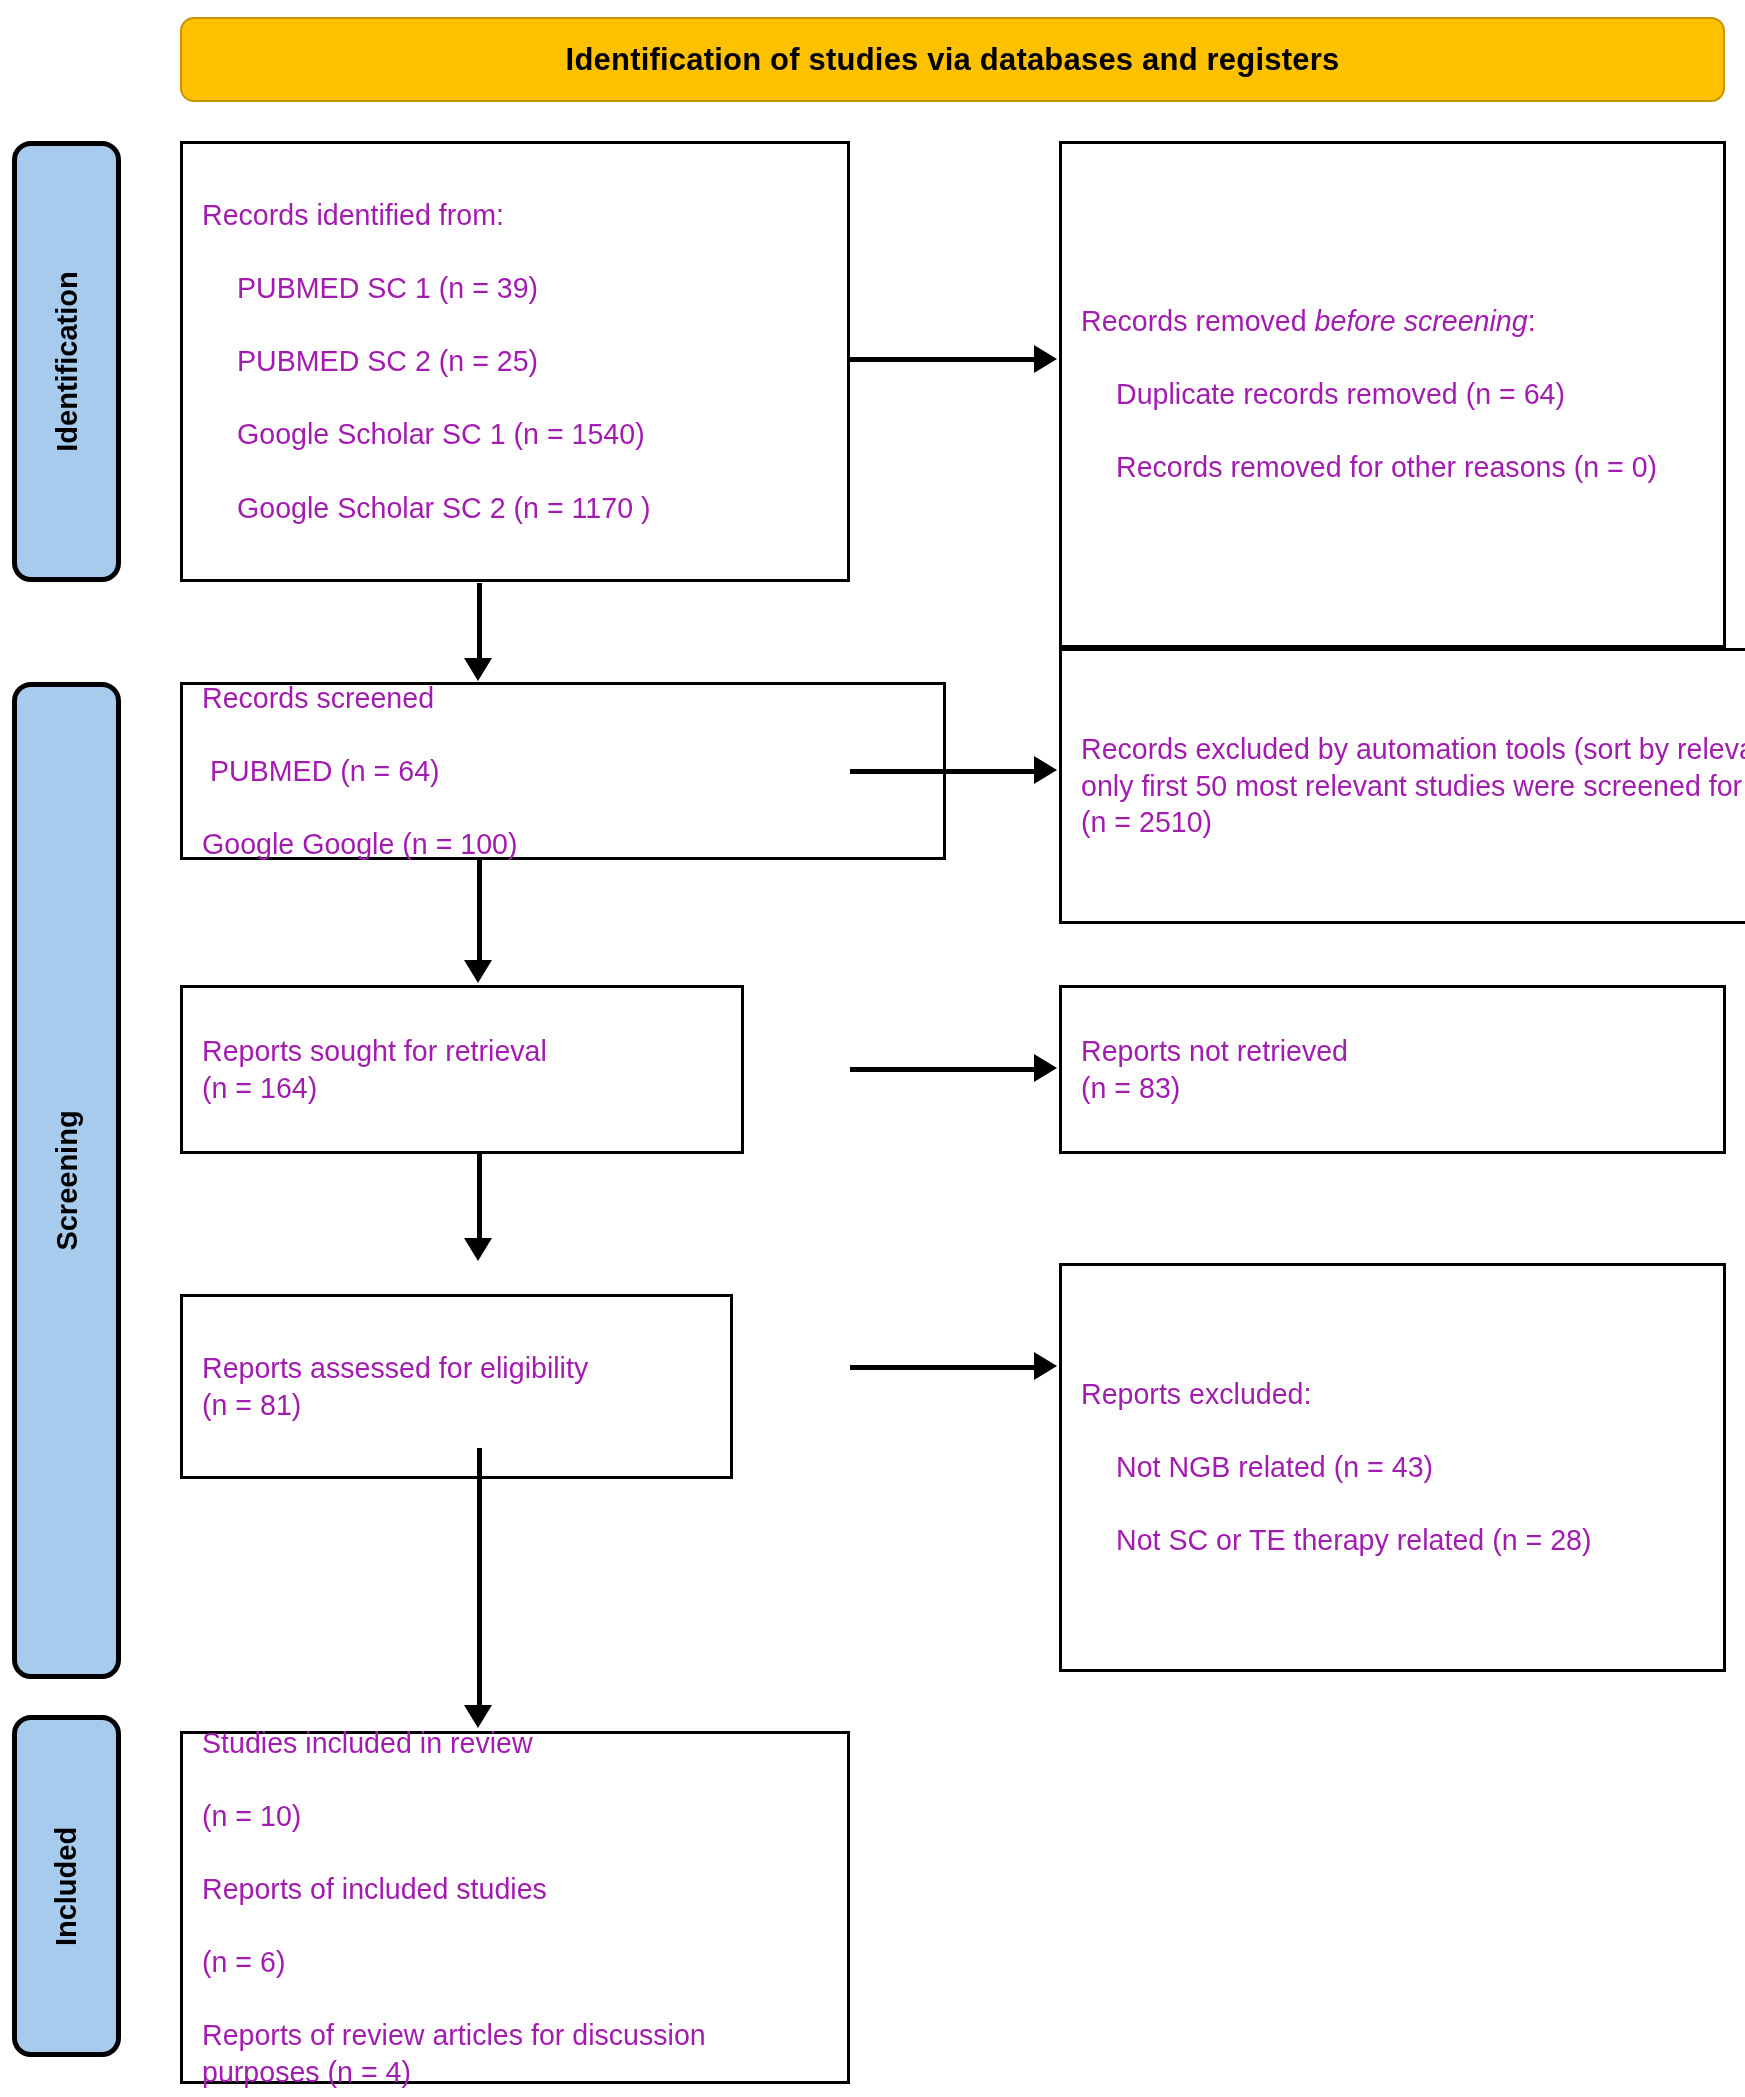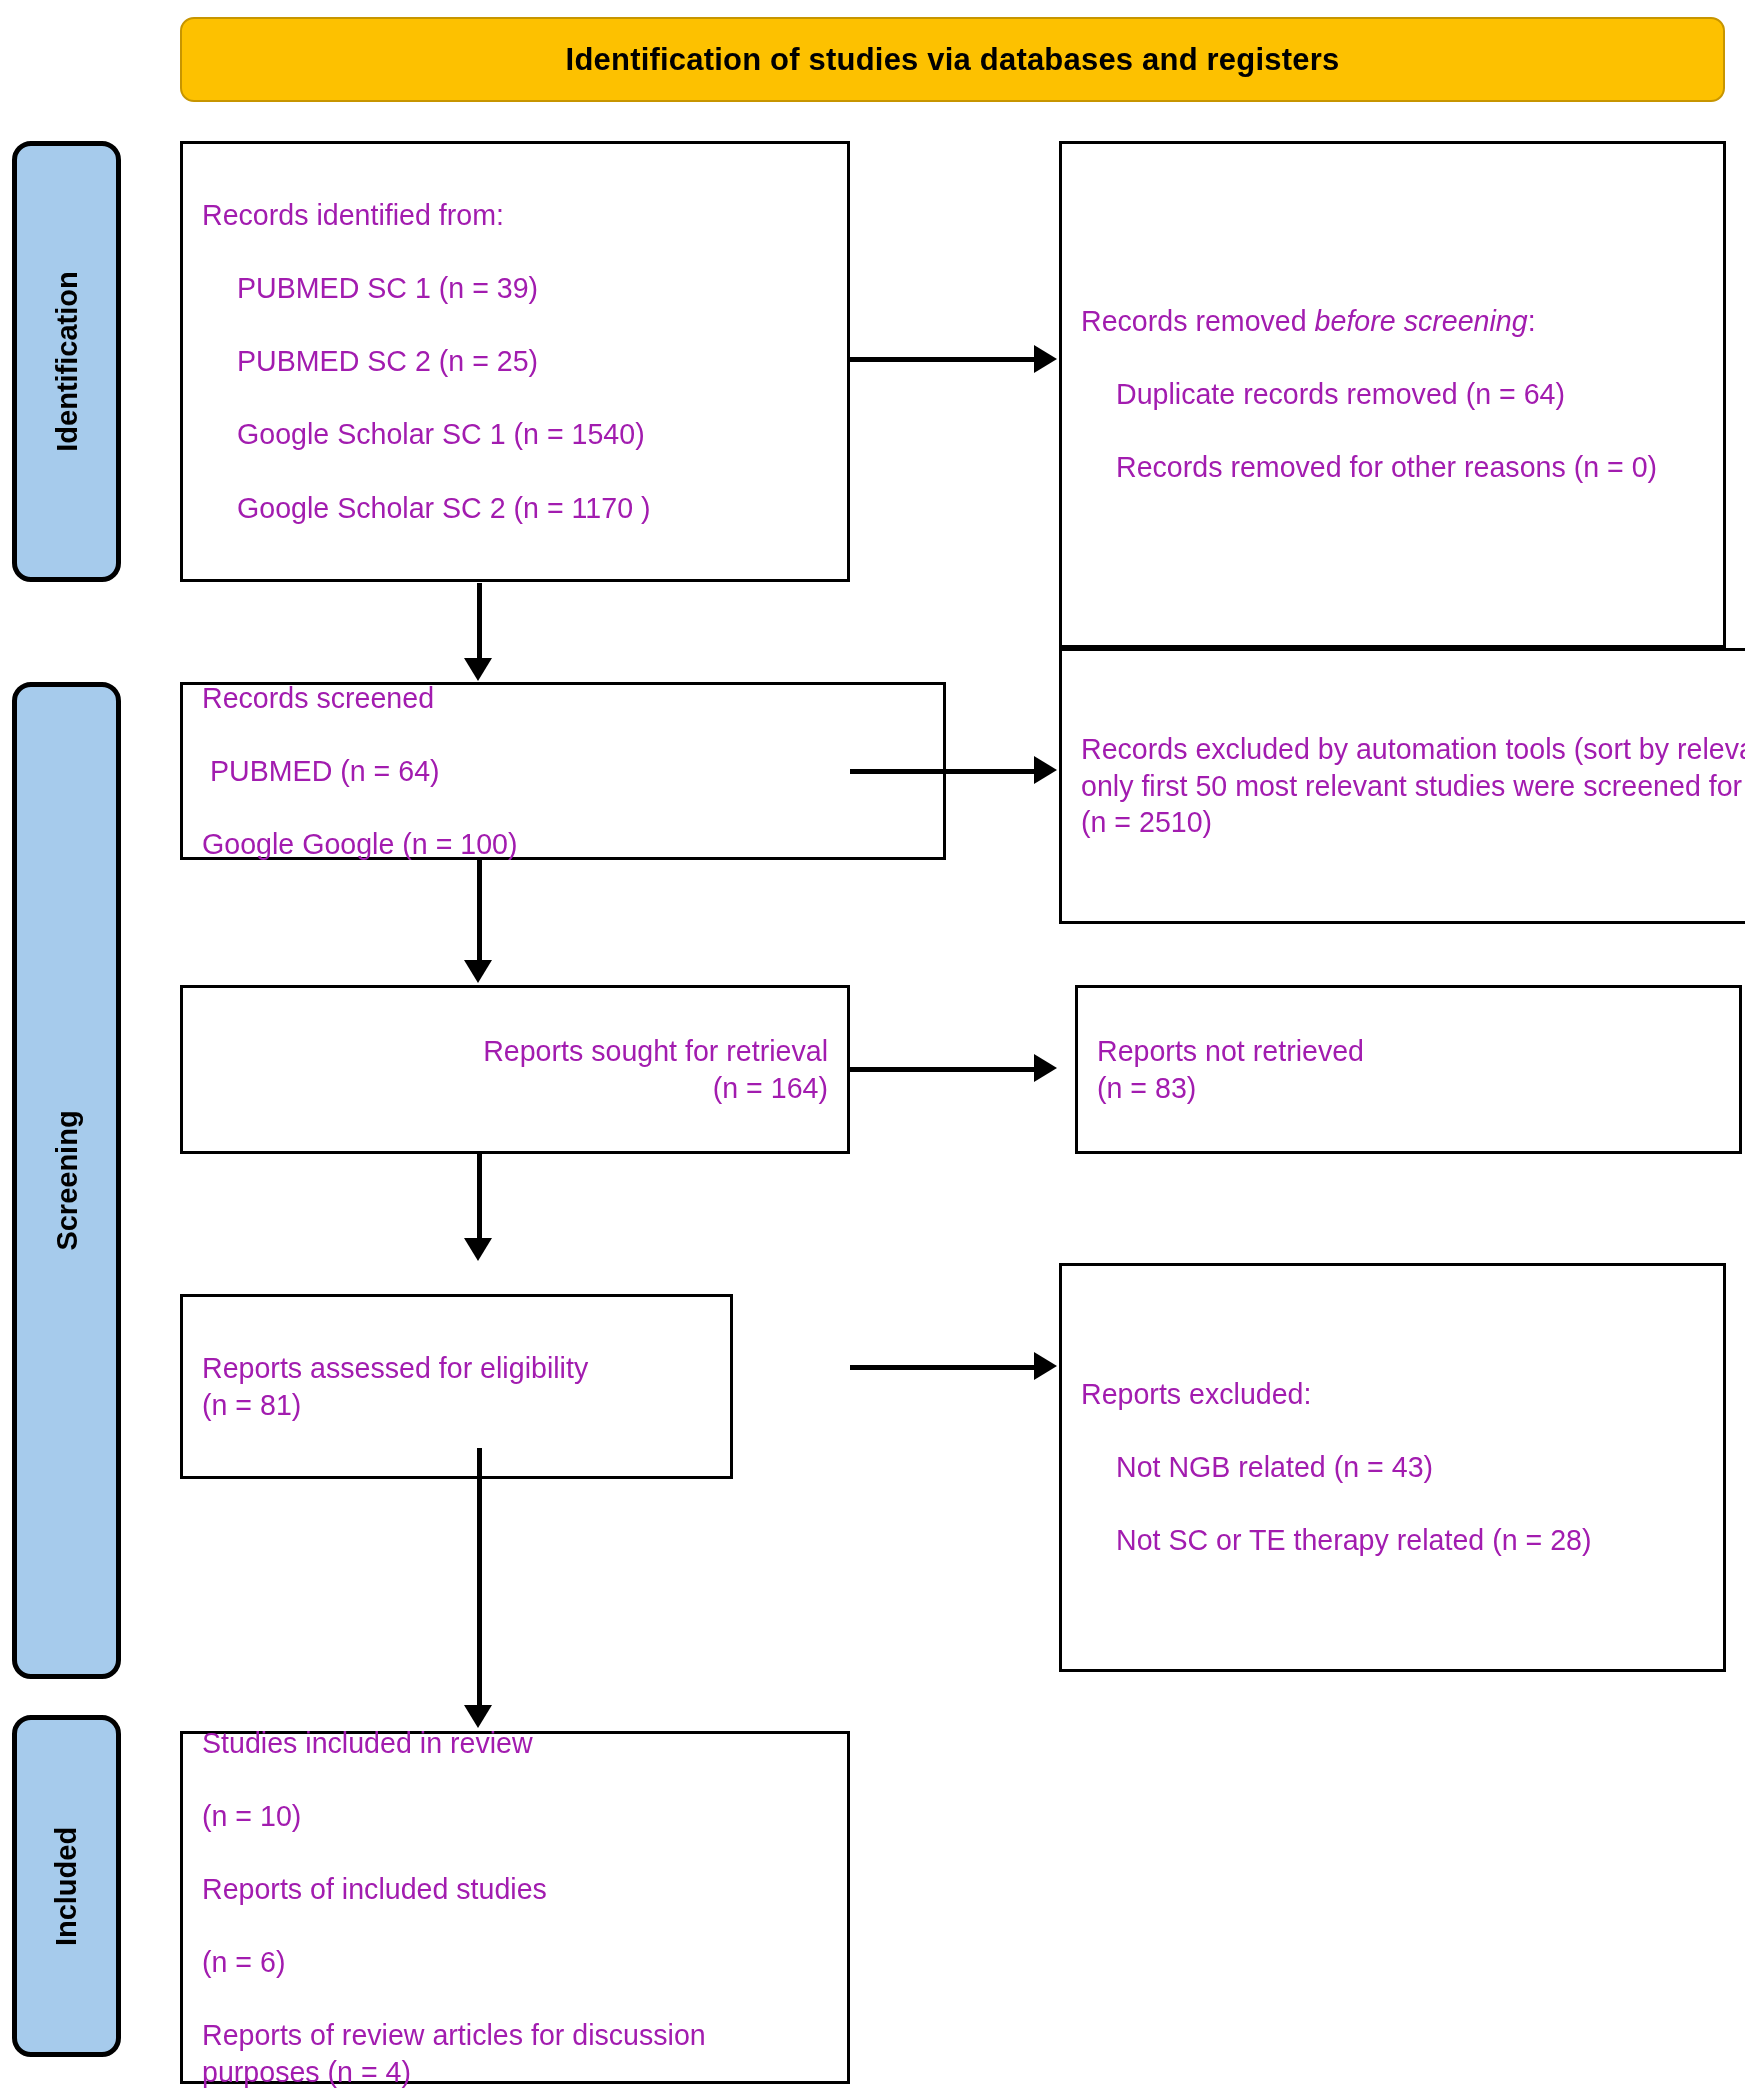--- a/index.html
+++ b/index.html
@@ -146,26 +146,26 @@
     <div class="box-text">Records excluded by automation tools (sort by relevance, only first 50 most relevant studies were screened for all SC)
 (n = 2510)</div>
   </div>
 
   <div class="hline" style="left:850px;top:769px;width:185px;"></div>
   <div class="arrow-right" style="left:1034px;top:756px;"></div>
 
   <div class="vline" style="left:477px;top:860px;height:101px;"></div>
   <div class="arrow-down" style="left:464px;top:960px;"></div>
 
-  <div class="box" style="left:180px;top:985px;width:670px;height:169px;text-align:right;">
+  <div class="box" style="left:180px;top:985px;width:564px;height:169px;">
     <div class="box-text">Reports sought for retrieval
 (n = 164)</div>
   </div>
 
-  <div class="box" style="left:1059px;top:985px;width:667px;height:169px;margin-left:16px;">
+  <div class="box" style="left:1059px;top:985px;width:667px;height:169px;">
     <div class="box-text">Reports not retrieved
 (n = 83)</div>
   </div>
 
   <div class="hline" style="left:850px;top:1067px;width:185px;"></div>
   <div class="arrow-right" style="left:1034px;top:1054px;"></div>
 
   <div class="vline" style="left:477px;top:1154px;height:85px;"></div>
   <div class="arrow-down" style="left:464px;top:1238px;"></div>
 

